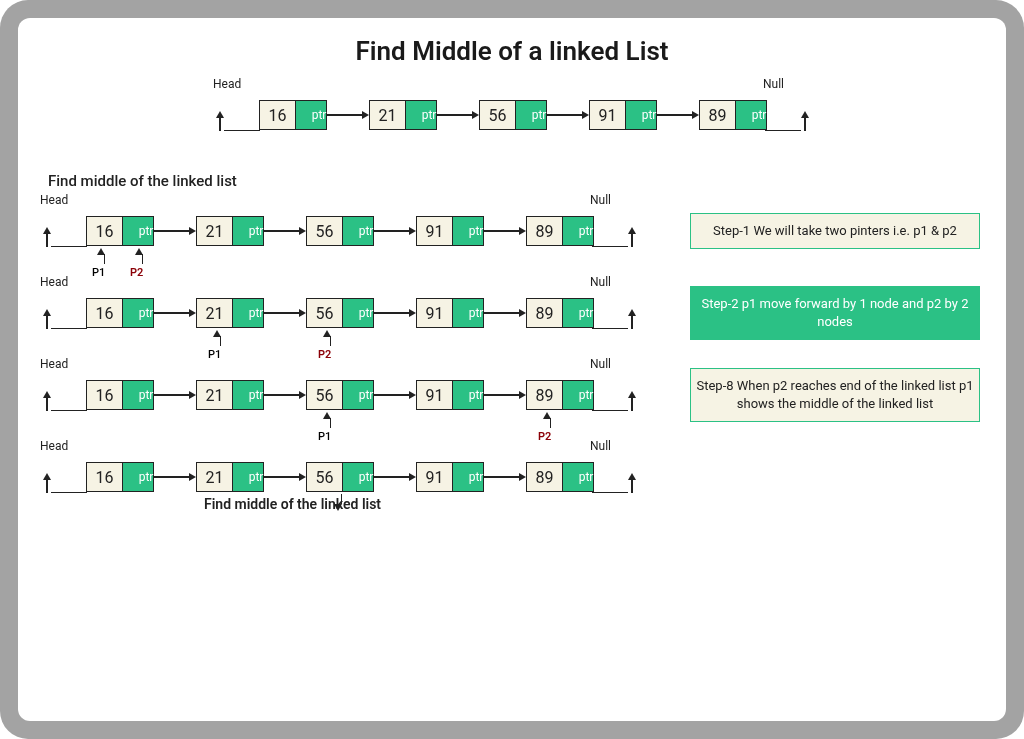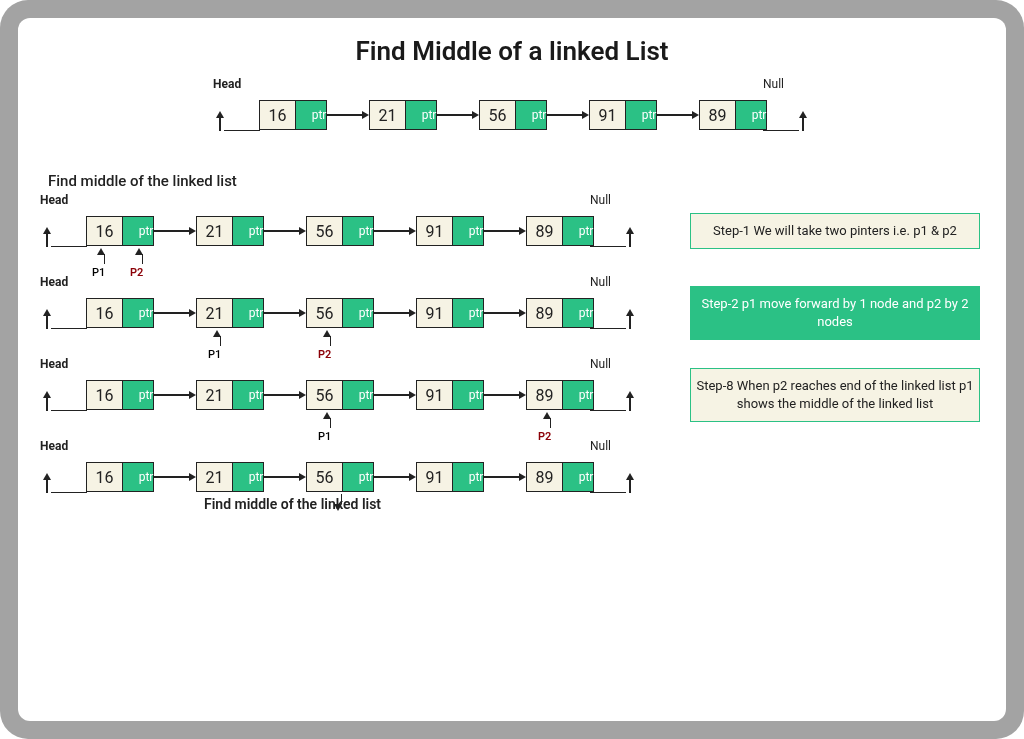--- a/index.html
+++ b/index.html
@@ -81,21 +81,21 @@
   }
   .ll-head {
     display: flex;
     flex-direction: column;
     align-items: center;
     width: 42px;
     position: relative;
   }
   .ll-head .lbl {
     font-size: 12px; color: #222;
-    position: absolute; top: -22px; left: -4px; font-weight: bold;
+    position: absolute; top: -22px; left: -4px;
   }
   .up-arrow {
     width: 0; height: 0;
     border-left: 4px solid transparent;
     border-right: 4px solid transparent;
     border-bottom: 7px solid #222;
     margin-bottom: -1px;
   }
   .vline { width: 1.4px; height: 14px; background: #222; }
   .hline-short { width: 36px; height: 1.4px; background: #222; }
@@ -139,21 +139,21 @@
     flex: 1; height: 1.4px; background: #222;
   }
   .arrow::after {
     content: "";
     width: 0; height: 0;
     border-top: 4px solid transparent;
     border-bottom: 4px solid transparent;
     border-left: 7px solid #222;
   }
   .null-wrap {
-    display: flex; flex-direction: column; align-items: flex-end;
+    display: flex; flex-direction: column; align-items: center;
     position: relative; width: 40px;
   }
   .null-lbl {
     font-size: 12px; color: #222;
     position: absolute; top: -22px; left: -4px;
   }
   .corner-nl {
     display: flex; align-items: flex-end; height: 32px;
   }
   .ptr-below {

